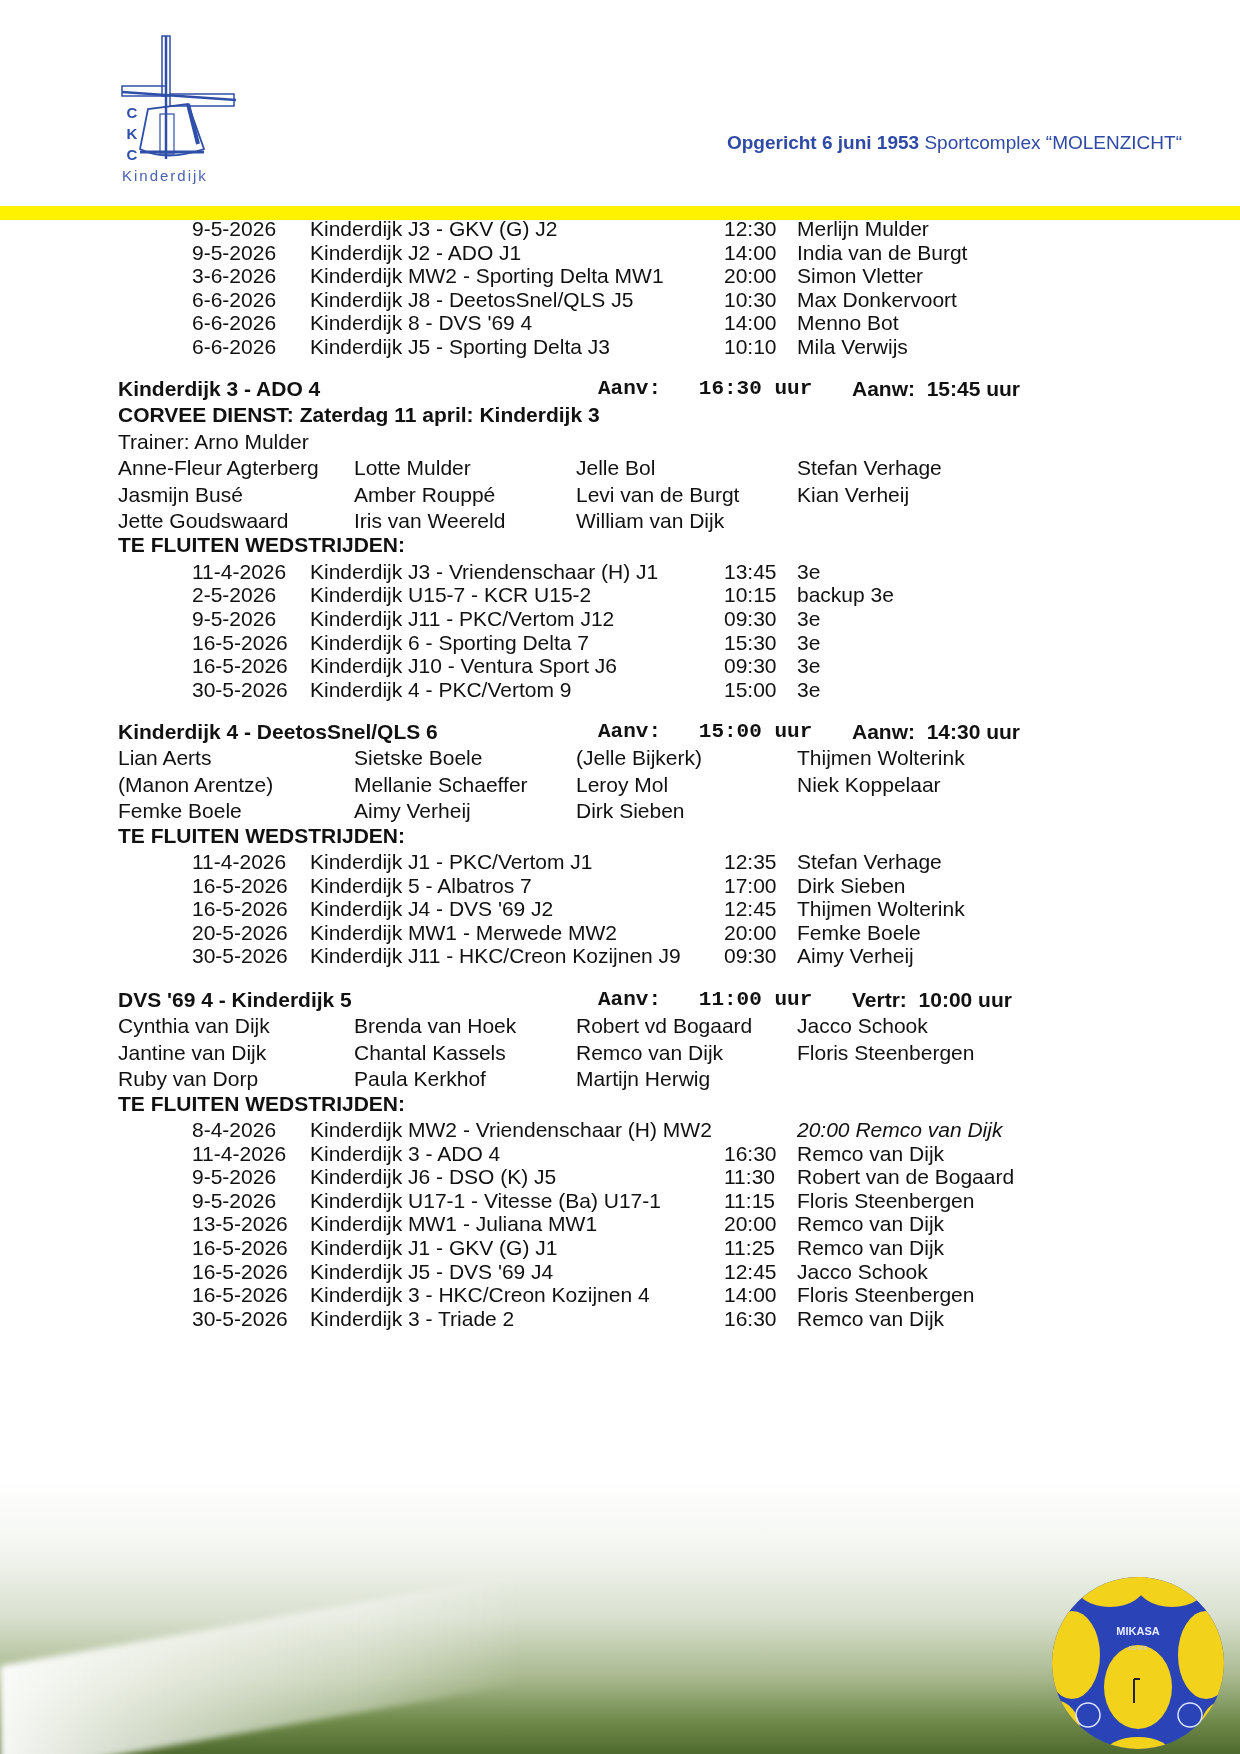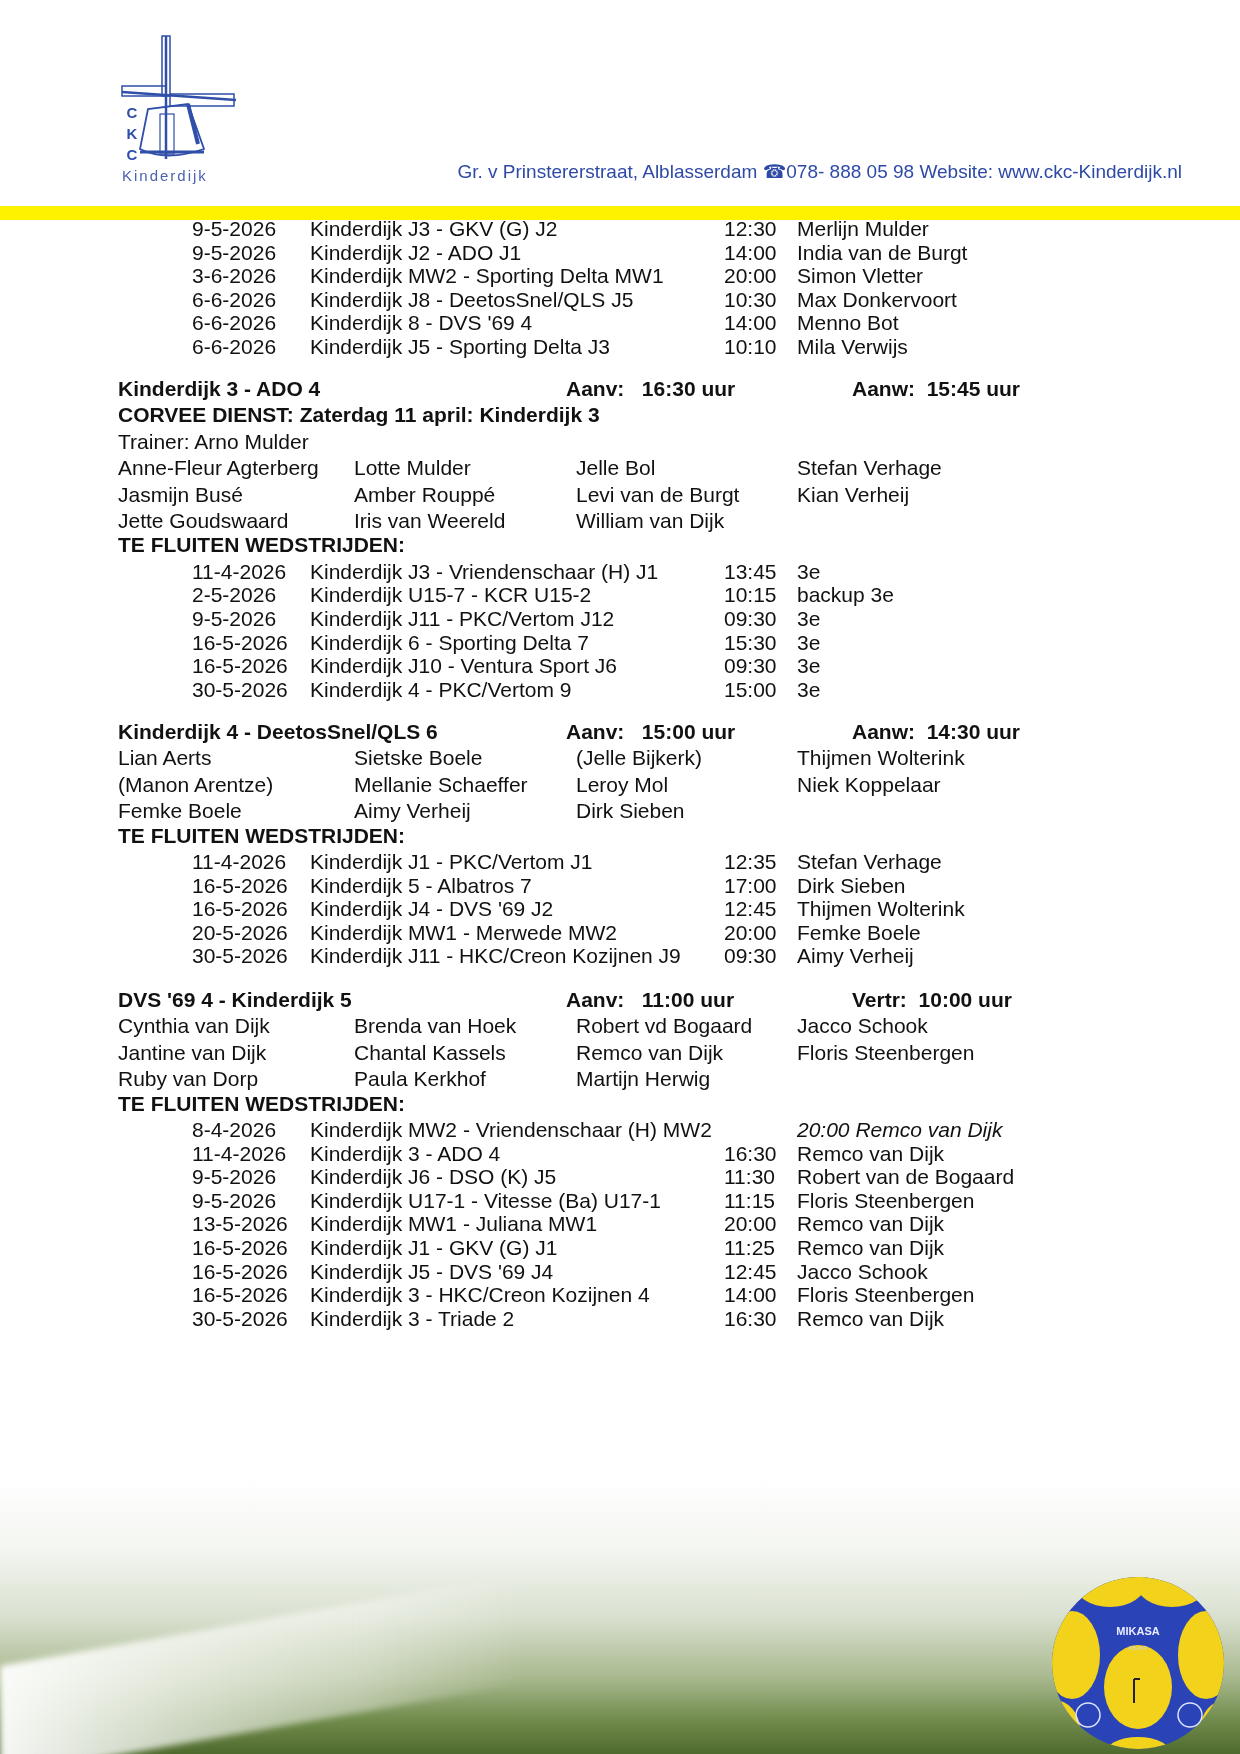--- a/index.html
+++ b/index.html
@@ -29,21 +29,21 @@
   
   .content { position: absolute; left: 0; top: 230px; width: 1240px; font-size: 21px; }
   .row { position: absolute; height: 26px; line-height: 26px; white-space: nowrap; }
   .c-date { position: absolute; left: 192px; }
   .c-match { position: absolute; left: 310px; }
   .c-time { position: absolute; left: 724px; }
   .c-ref { position: absolute; left: 797px; }
   .c-time-wide { position: absolute; left: 797px; font-style: italic; }
   .bold { font-weight: bold; }
   .team-title { position: absolute; left: 118px; }
-  .aanv { position: absolute; left: 566px; font-weight: bold; }
+  .aanv { position: absolute; left: 598px; font-weight: bold; font-family: Liberation Mono, monospace; }
   .aanw { position: absolute; left: 852px; font-weight: bold; }
   .p1 { position: absolute; left: 118px; }
   .p2 { position: absolute; left: 354px; }
   .p3 { position: absolute; left: 576px; }
   .p4 { position: absolute; left: 797px; }
   .section-head { position: absolute; left: 118px; font-weight: bold; }
 
   
   .grass { position: absolute; left: 0; top: 1480px; width: 1240px; height: 274px;
     background: linear-gradient(to bottom, #ffffff 0%, #f4f6f1 25%, #d9e0cf 50%, #a9b98f 72%, #6f8a4a 88%, #4f6a2e 100%); }
@@ -70,24 +70,23 @@
         <path d="M30 75 L22 115 Q48 128 86 115 L70 70 Z" stroke-width="1.8"></path>
         <line x1="22" y1="118" x2="86" y2="118" stroke-width="3"></line>
         <rect x="42" y="80" width="14" height="40" stroke-width="1.2"></rect>
         <line x1="70" y1="70" x2="80" y2="110" stroke-width="4"></line>
       </g>
     </svg>
     <div class="ckc">C<br>K<br>C</div>
     <div class="kd">Kinderdijk</div>
   </div>
 
-  <div class="sub2">
-    <span>Gr. v Prinstererstraat, Alblasserdam</span>
-    <span>☎</span><span>078- 888 05 98</span>
-    <span>Website: www.ckc-Kinderdijk.nl</span>
+  <div class="sub1">
+    <b>Opgericht 6 juni 1953</b>
+    <span>Sportcomplex “MOLENZICHT“</span>
   </div>
 </div>
 <div class="yellow-bar"></div>
 
 <div class="content" id="content">
     <div class="row" style="top: -14px;">
       <span class="c-date">9-5-2026</span>
       <span class="c-match">Kinderdijk J3 - GKV (G) J2</span>
       <span class="c-time">12:30</span>
       <span class="c-ref">Merlijn Mulder</span>

